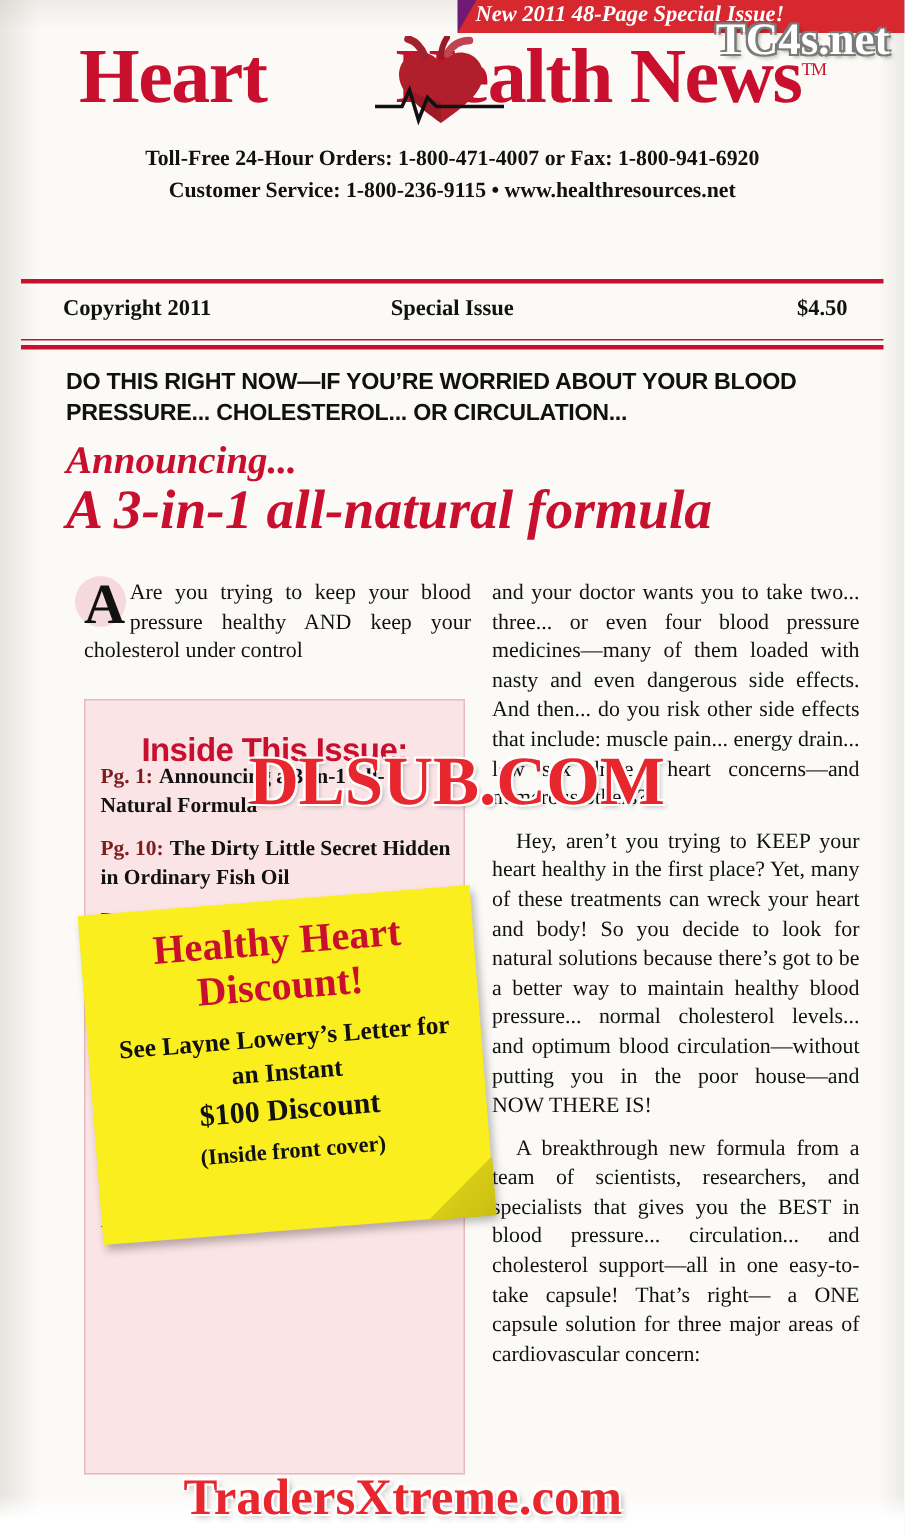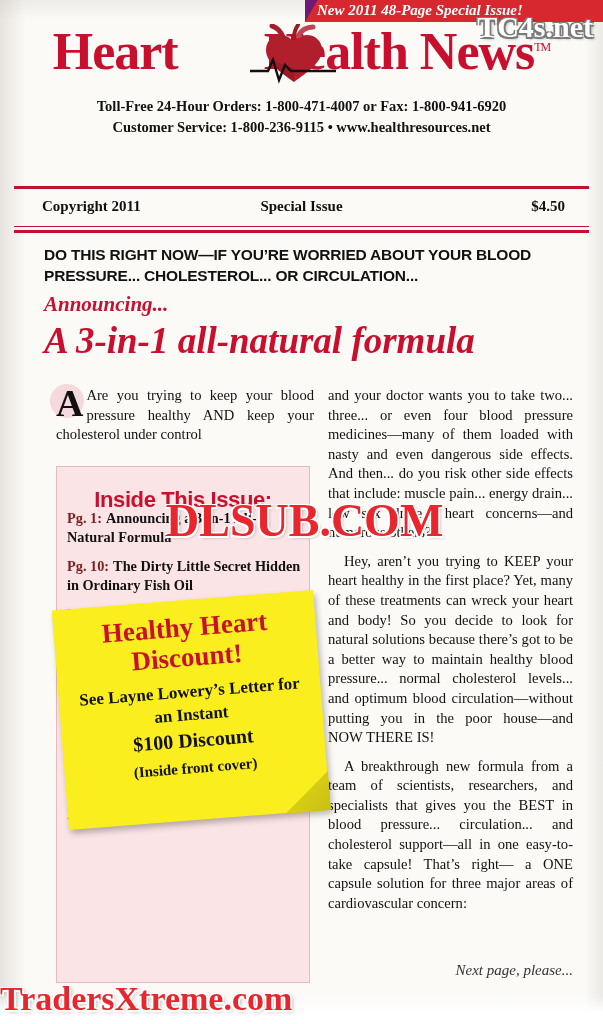--- a/index.html
+++ b/index.html
@@ -152,21 +152,21 @@
     line-height: 21px;
     color: #111;
     letter-spacing: -0.2px;
   }
   .announcing {
     position: absolute;
     left: 44px; top: 292px;
     font-family: "Liberation Serif", serif;
     font-style: italic;
     font-weight: bold;
-    font-size: 21px;
+    font-size: 26px;
     color: #c8102e;
   }
   .headline {
     position: absolute;
     left: 44px; top: 320px;
     width: 530px;
     font-family: "Liberation Serif", serif;
     font-style: italic;
     font-weight: bold;
     font-size: 37px;
@@ -333,21 +333,21 @@
       -1.5px -1.5px 0 #ffffff, 1.5px -1.5px 0 #ffffff,
       -1.5px 1.5px 0 #ffffff, 1.5px 1.5px 0 #ffffff,
       2px 2px 3px rgba(0,0,0,0.25);
     z-index: 40;
     white-space: nowrap;
   }
   .wm-tx {
     position: absolute;
     left: 0; bottom: 6px;
     width: 537px;
-    text-align: left;
+    text-align: center;
     font-family: "Liberation Serif", serif;
     font-weight: bold;
     font-size: 34px;
     color: #e8262d;
     text-shadow:
       -1.5px -1.5px 0 #ffffff, 1.5px -1.5px 0 #ffffff,
       -1.5px 1.5px 0 #ffffff, 1.5px 1.5px 0 #ffffff,
       2px 2px 4px rgba(0,0,0,0.3);
     z-index: 40;
     white-space: nowrap;
@@ -424,21 +424,20 @@
   <div class="col col-left">
     <p><span class="dropcap">A</span><span>Are you trying to keep your blood pressure healthy AND keep your cholesterol under control</span></p>
   </div>
 
   <div class="col col-right">
     <p>and your doctor wants you to take two... three... or even four blood pressure medicines—many of them loaded with nasty and even dangerous side effects. And then... do you risk other side effects that include: muscle pain... energy drain... low sex drive... heart concerns—and numerous others?</p>
     <p class="indent">Hey, aren’t you trying to KEEP your heart healthy in the first place? Yet, many of these treatments can wreck your heart and body! So you decide to look for natural solutions because there’s got to be a better way to maintain healthy blood pressure... normal cholesterol levels... and optimum blood circulation—without putting you in the poor house—and NOW THERE IS!</p>
     <p class="indent">A breakthrough new formula from a team of scientists, researchers, and specialists that gives you the BEST in blood pressure... circulation... and cholesterol support—all in one easy-to-take capsule! That’s right— a ONE capsule solution for three major areas of cardiovascular concern:</p>
   </div>
 
-  <div class="next-page">Next page, please...</div>
 
   <div class="toc-box">
     <div class="toc-title">Inside This Issue:</div>
     <div class="toc-list">
       <div class="toc-item">
         <span class="toc-pg">Pg. 1:</span><span>Announcing a 3-in-1 All-Natural Formula</span>
       </div>
       <div class="toc-item">
         <span class="toc-pg">Pg. 10:</span><span>The Dirty Little Secret Hidden in Ordinary Fish Oil</span>
       </div>

